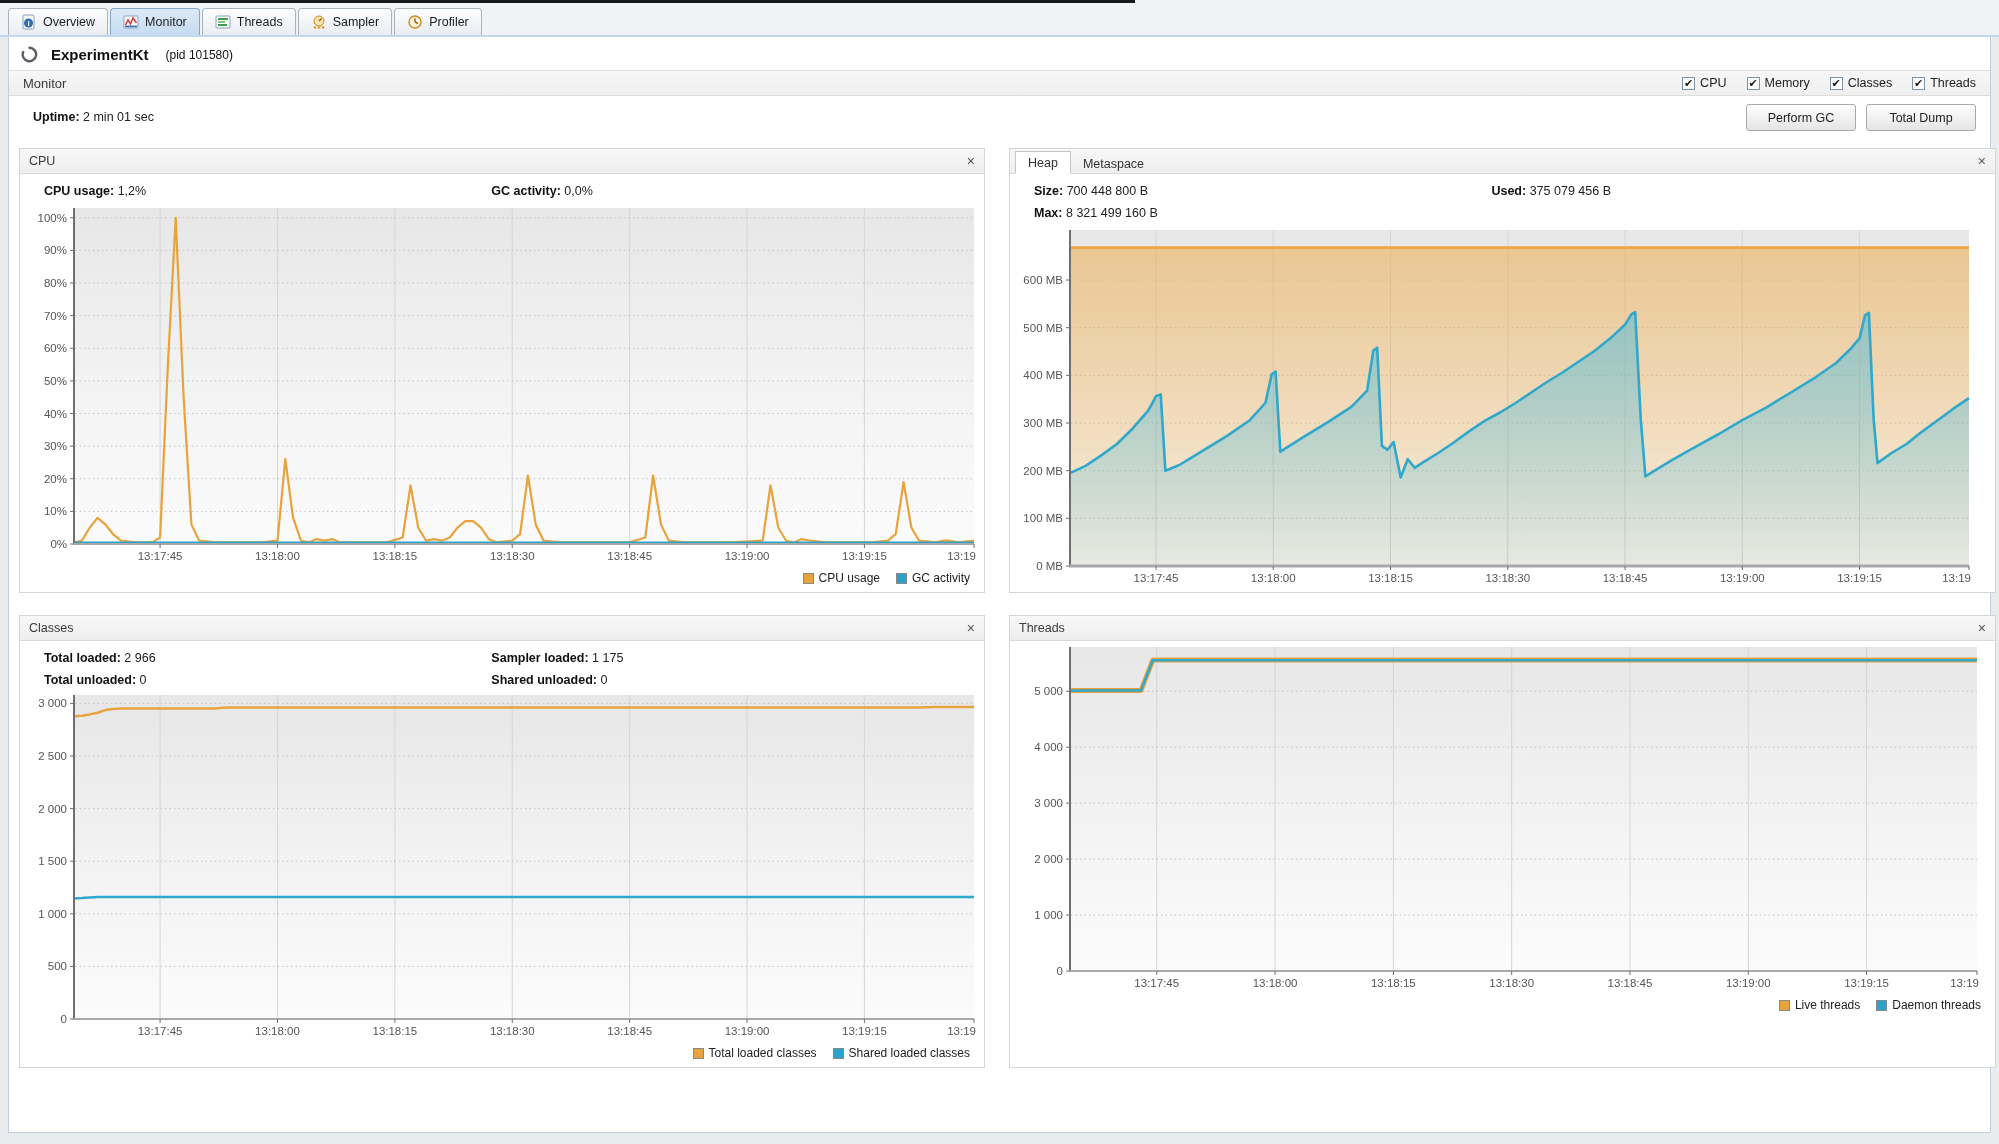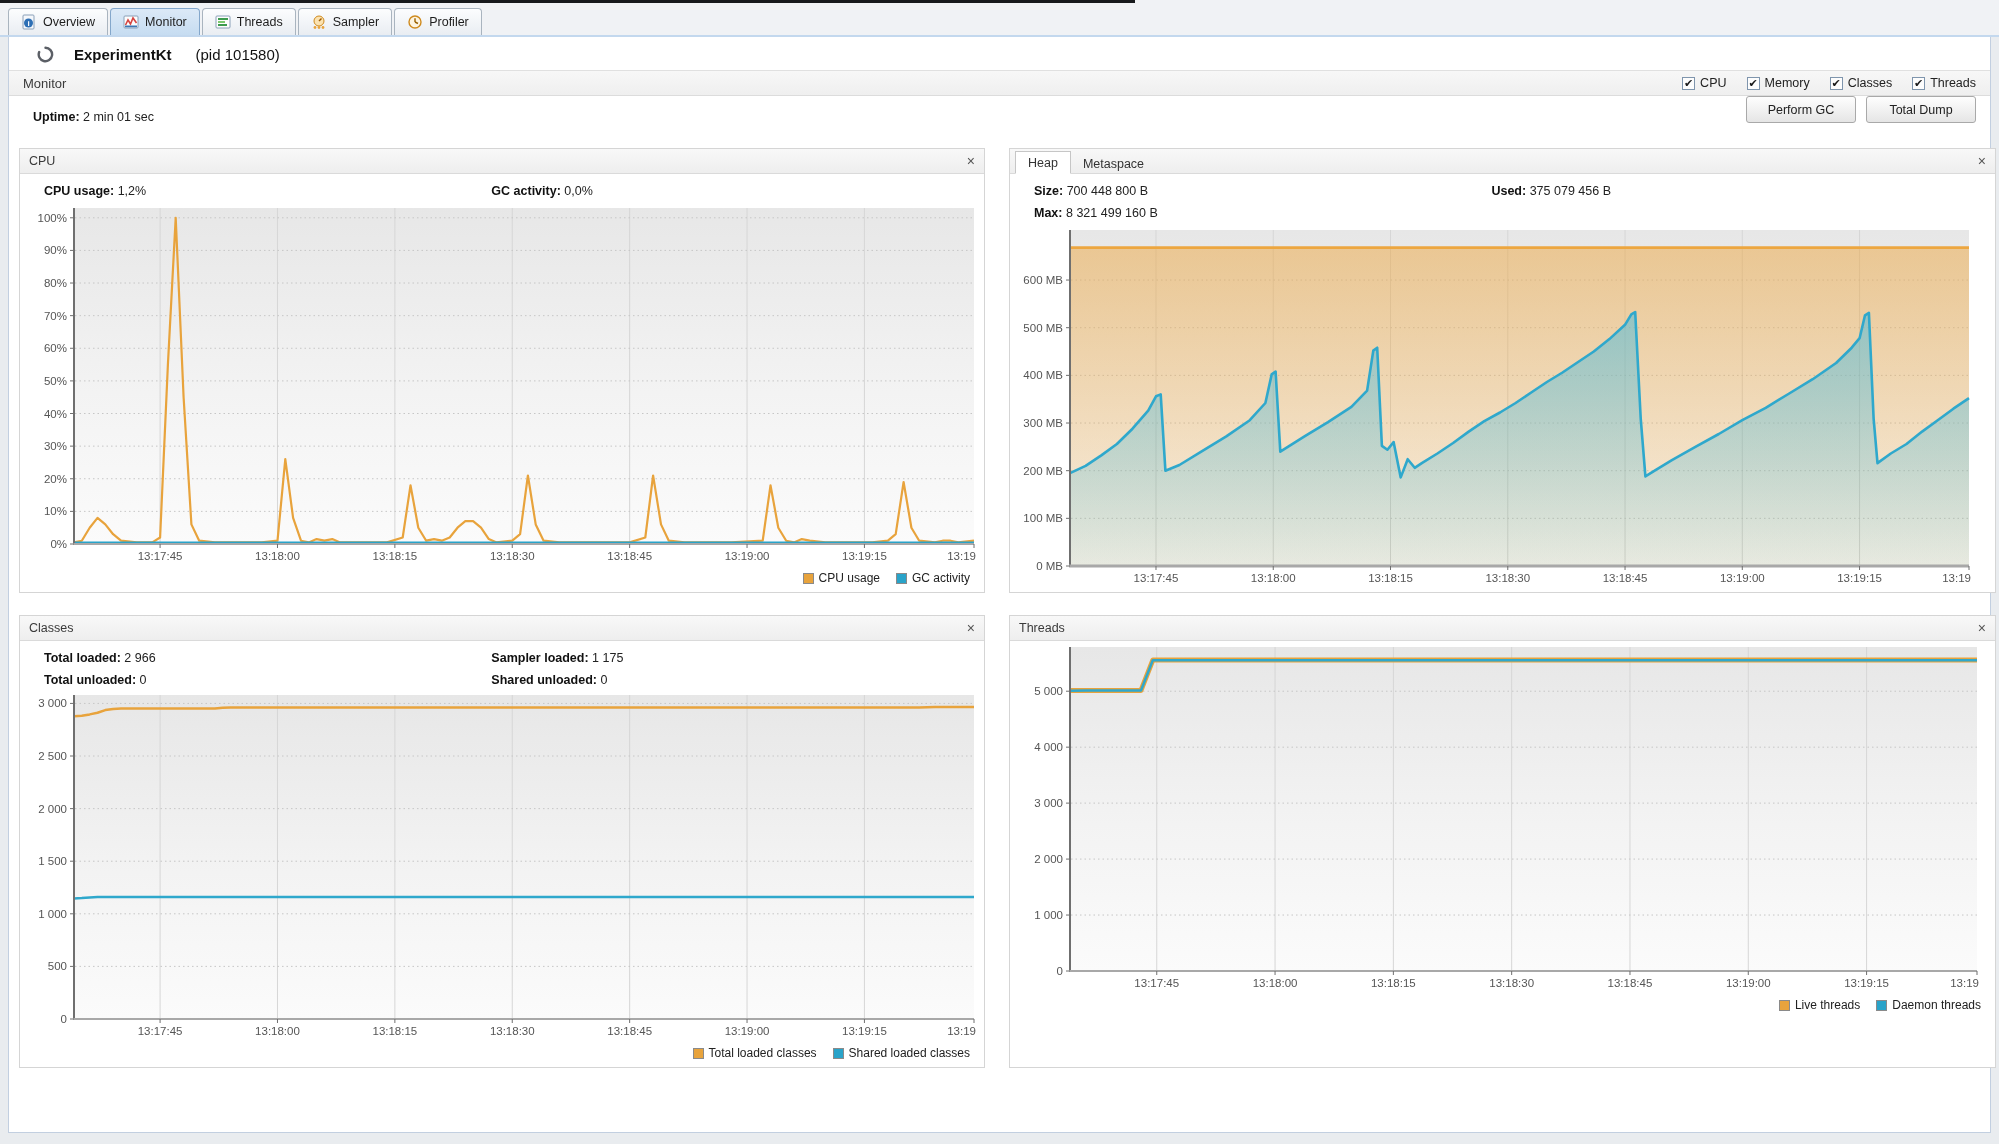--- a/index.html
+++ b/index.html
@@ -14,37 +14,37 @@
          font-size:12.5px; color:#1d1d1d; border:1px solid #a9b4bf; border-bottom:none;
          border-radius:4px 4px 0 0; background:linear-gradient(#fcfdfe,#e9edf2);
          margin-right:2px; cursor:default; }
   .tab.sel { background:linear-gradient(#dce9f7,#c6dcf1); border-color:#84a7cb; }
   .tab svg { width:16px; height:16px; }
 
   
   .frame { margin:0 8px; background:#fff; border:1px solid #c2cfe0; border-top:none;
            height:1096px; position:relative; }
 
-  .titlebar { display:flex; align-items:center; gap:20px; padding:9px 12px 7px 12px;margin-left:16px; }
+  .titlebar { display:flex; align-items:center; gap:13px; padding:9px 12px 7px 12px; }
   .titlebar .appname { font-size:15px; font-weight:bold; color:#111; }
-  .titlebar .pid { font-size:15px; color:#111; margin-left:4px; }
+  .titlebar .pid { font-size:12px; color:#111; margin-left:4px; }
 
   .monitorbar { height:26px; background:linear-gradient(#f7f7f7,#efefef);
                 border-top:1px solid #e0e0e0; border-bottom:1px solid #dcdcdc;
                 display:flex; align-items:center; padding:0 14px; font-size:13px; color:#3a3a3a; }
   .monitorbar .checks { margin-left:auto; display:flex; gap:20px; align-items:center; }
   .chk { display:inline-flex; align-items:center; gap:5px; font-size:12.5px; color:#222; cursor:default; }
   .chk .box { width:13px; height:13px; border:1px solid #7f95ad; background:#fdfdfd;
               display:inline-flex; align-items:center; justify-content:center;
               font-size:11px; line-height:11px; color:#1a1a1a; }
 
   .uptimerow { position:relative; height:46px; }
   .uptimerow .uptime { position:absolute; left:16px; top:14px; font-size:12.5px; color:#222; }
   .uptimerow b::after, .stat b::after { content:": "; }
-  .uptimerow .btns { position:absolute; right:14px; top:0; display:flex; gap:10px; }
+  .uptimerow .btns { position:absolute; right:14px; top:8px; display:flex; gap:10px; }
   .btn { min-width:110px; height:27px; border:1px solid #a9a9a9; border-radius:3px;
          background:linear-gradient(#fefefe,#e5e5e5); font-size:12.5px; color:#222;
          font-family:inherit; padding:0 14px; cursor:default; }
 
   
   .panels { padding:6px 10px 12px 10px; display:grid; grid-template-columns:966px 1fr;
             gap:22px 24px; }
   .panel { border:1px solid #d5d5d5; background:#fff; display:flex; flex-direction:column; }
   .phead { height:25px; background:linear-gradient(#f8f8f8,#eeeeee); border-bottom:1px solid #dadada;
            display:flex; align-items:center; padding:0 9px; font-size:12.5px; color:#3a3a3a; }

